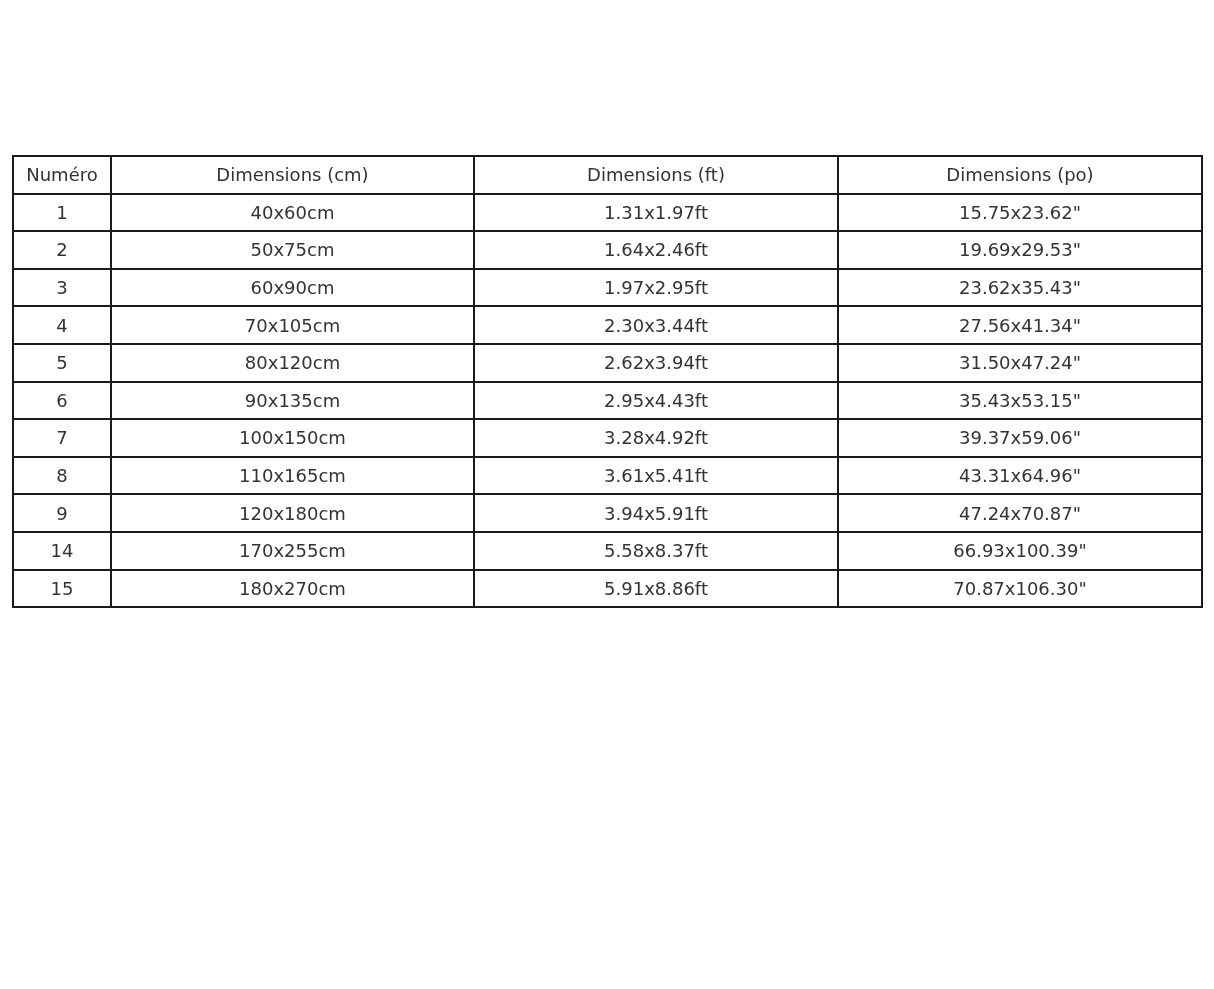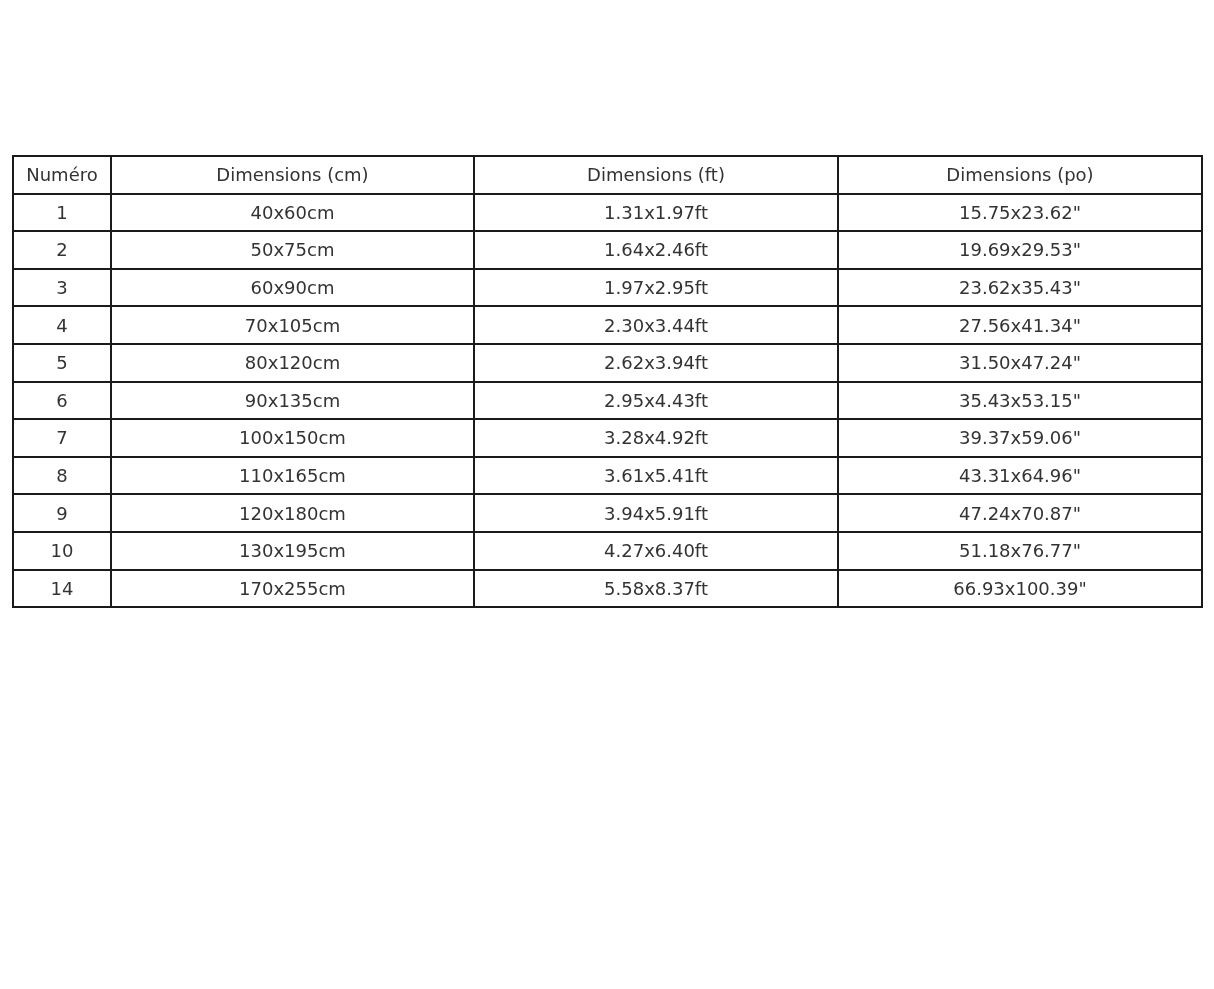--- a/index.html
+++ b/index.html
@@ -109,26 +109,26 @@
           <td>3.61x5.41ft</td>
           <td>43.31x64.96"</td>
         </tr>
         <tr>
           <td>9</td>
           <td>120x180cm</td>
           <td>3.94x5.91ft</td>
           <td>47.24x70.87"</td>
         </tr>
         <tr>
-          <td>10</td>
-          <td>130x195cm</td>
-          <td>4.27x6.40ft</td>
-          <td>51.18x76.77"</td>
-        </tr>
-        <tr>
           <td>14</td>
           <td>170x255cm</td>
           <td>5.58x8.37ft</td>
           <td>66.93x100.39"</td>
+        </tr>
+        <tr>
+          <td>15</td>
+          <td>180x270cm</td>
+          <td>5.91x8.86ft</td>
+          <td>70.87x106.30"</td>
         </tr>
       </tbody>
   </table>
 </div>
 
 </body></html>

